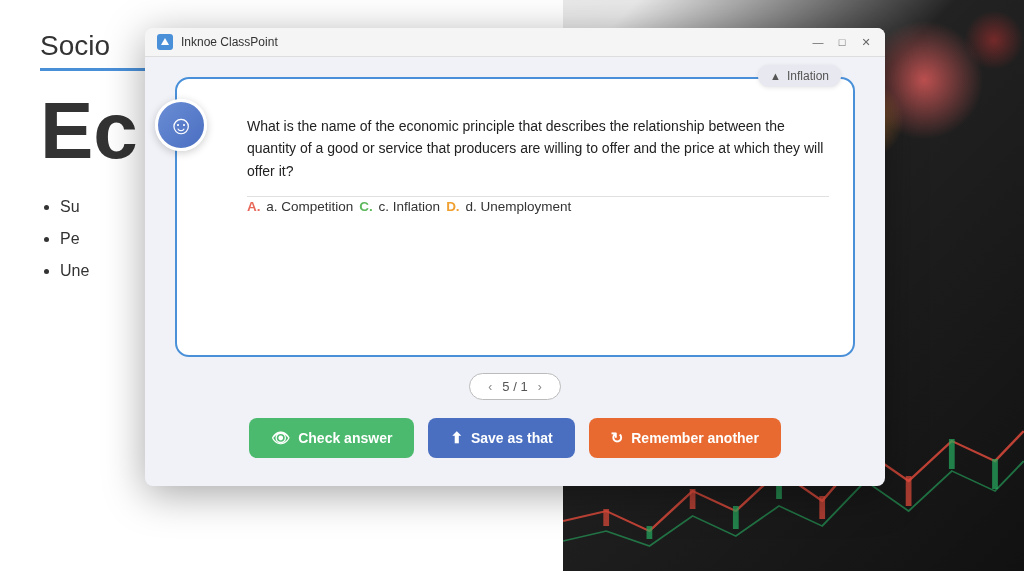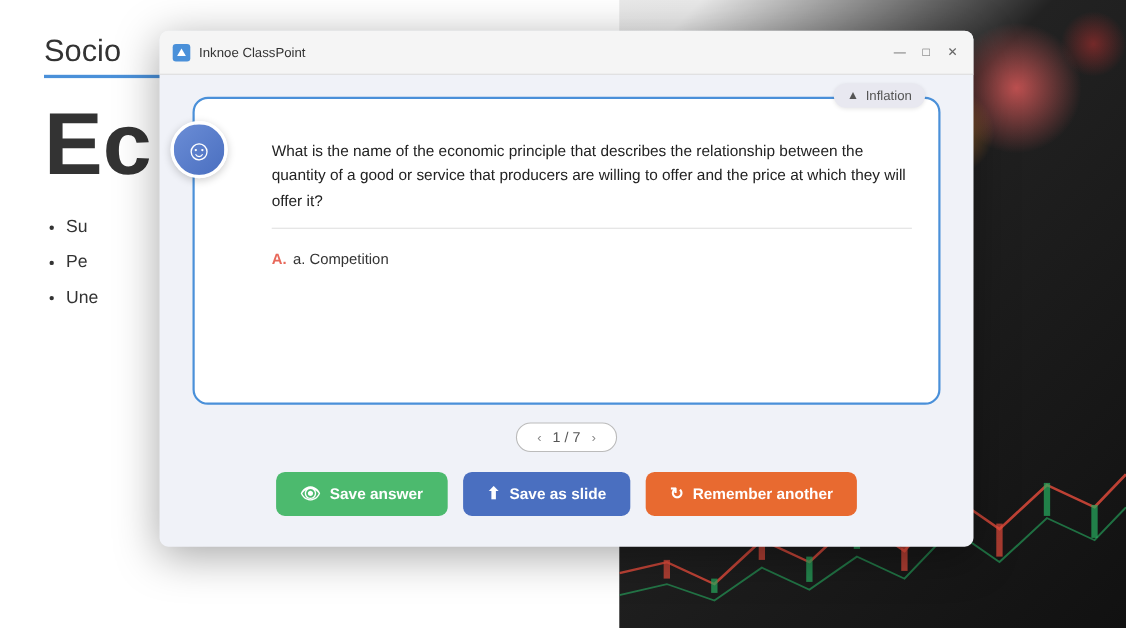--- a/index.html
+++ b/index.html
@@ -103,21 +103,21 @@
       overflow: hidden;
     }
 
     .window-titlebar {
       background: #f5f5f5;
       padding: 6px 12px;
       display: flex;
       align-items: center;
       justify-content: space-between;
       border-bottom: 1px solid #ddd;
-      height: 40px;
+      height: 29px;
     }
 
     .window-title-left {
       display: flex;
       align-items: center;
       gap: 8px;
     }
 
     .window-icon {
       width: 16px;
@@ -200,21 +200,21 @@
       font-size: 11px;
     }
 
     .question-text {
       font-size: 14px;
       color: #222;
       line-height: 1.6;
       padding-top: 16px;
       border-bottom: 1px solid #e0e0e0;
       padding-bottom: 14px;
-      margin-bottom: 18px;
+      margin-bottom: 0;
     }
 
     .choices {
       display: flex;
       flex-direction: row;
       gap: 6px;
     }
 
     .choice {
       font-size: 13.5px;
@@ -364,39 +364,47 @@
         <span>Inflation</span>
       </div>
 
       <div class="question-text">What is the name of the economic principle that describes the relationship between the quantity of a good or service that producers are willing to offer and the price at which they will offer it?</div>
 
       <div class="choices">
         <div class="choice">
           <span class="choice-label choice-a">A.</span>
           <span>a. Competition</span>
         </div>
+        <div class="choice">
+          <span class="choice-label choice-c">C.</span>
+          <span>c. Inflation</span>
+        </div>
+        <div class="choice">
+          <span class="choice-label choice-d">D.</span>
+          <span>d. Unemployment</span>
+        </div>
       </div>
     </div>
 
     <div class="pagination-row">
       <div class="pagination-pill">
         <span class="pag-arrow">‹</span>
-        <span>1 / 7</span>
+        <span>5 / 1</span>
         <span class="pag-arrow">›</span>
       </div>
     </div>
 
     <div class="action-row">
       <button class="btn btn-check">
         <span class="btn-icon">👁</span>
-        <span>Save answer</span>
+        <span>Check answer</span>
       </button>
       <button class="btn btn-save">
         <span class="btn-icon">⬆</span>
-        <span>Save as slide</span>
+        <span>Save as that</span>
       </button>
       <button class="btn btn-generate">
         <span class="btn-icon">↻</span>
         <span>Remember another</span>
       </button>
     </div>
   </div>
 </div>
 
 </body></html>

